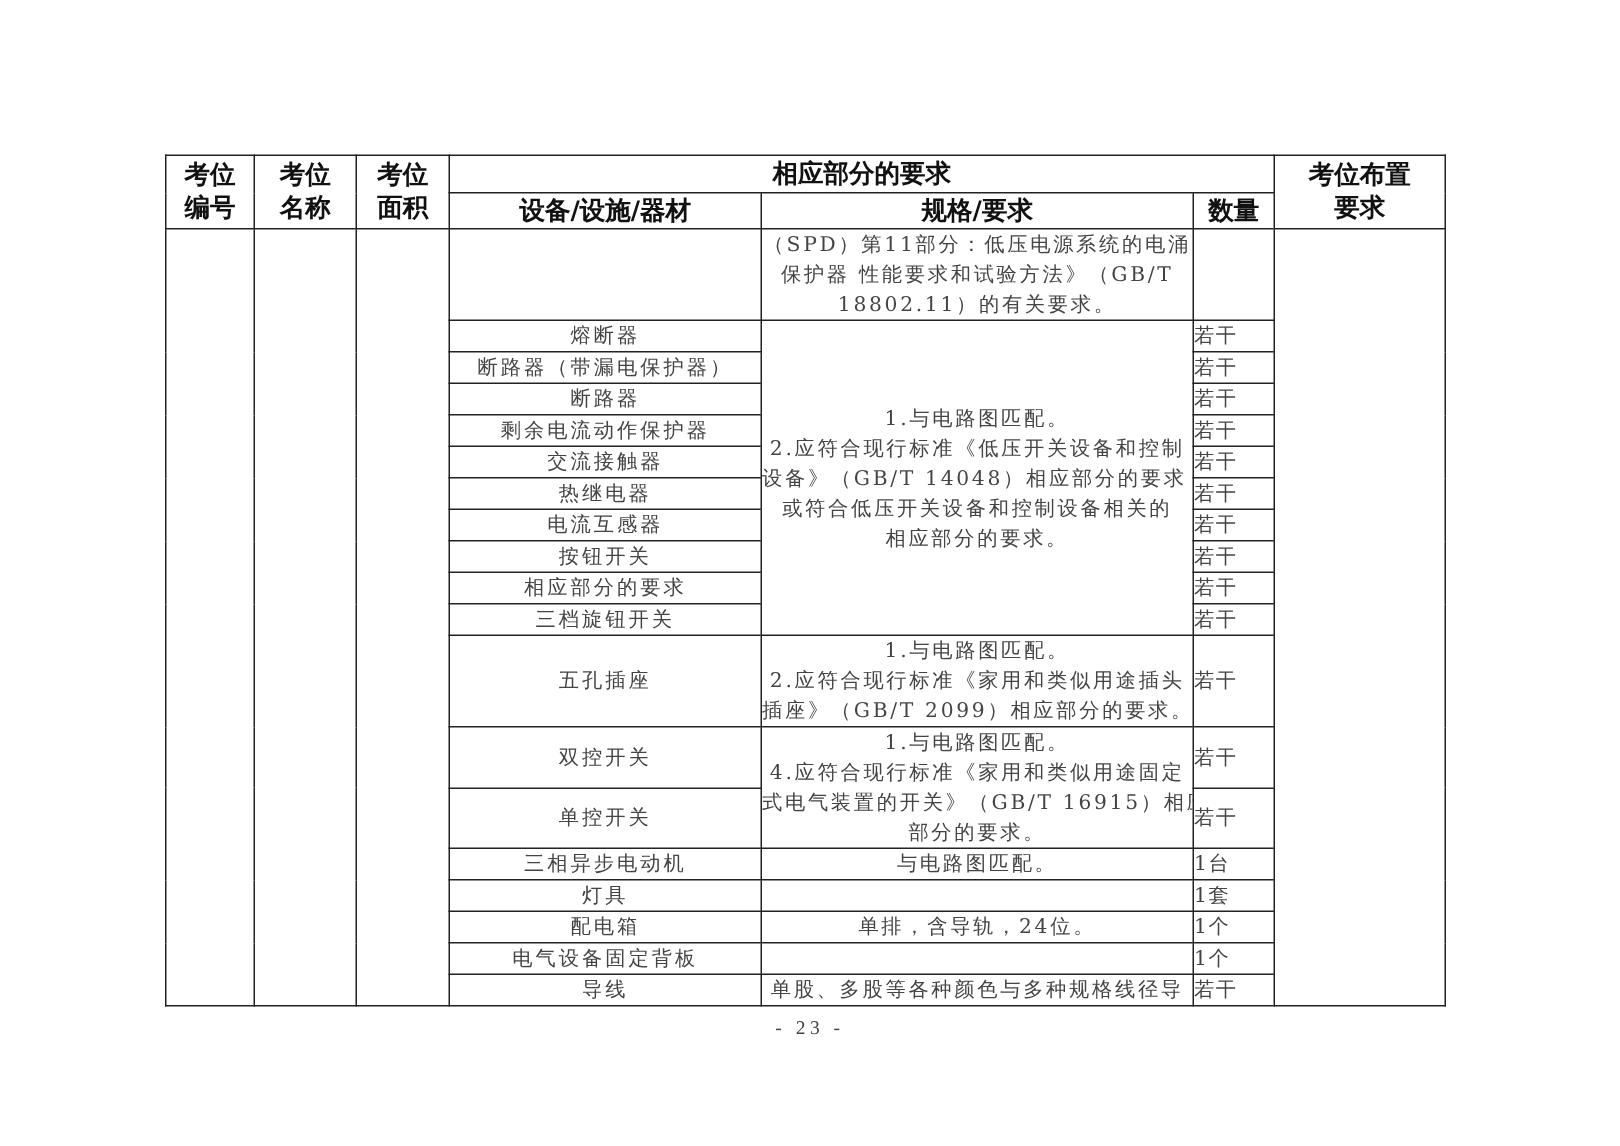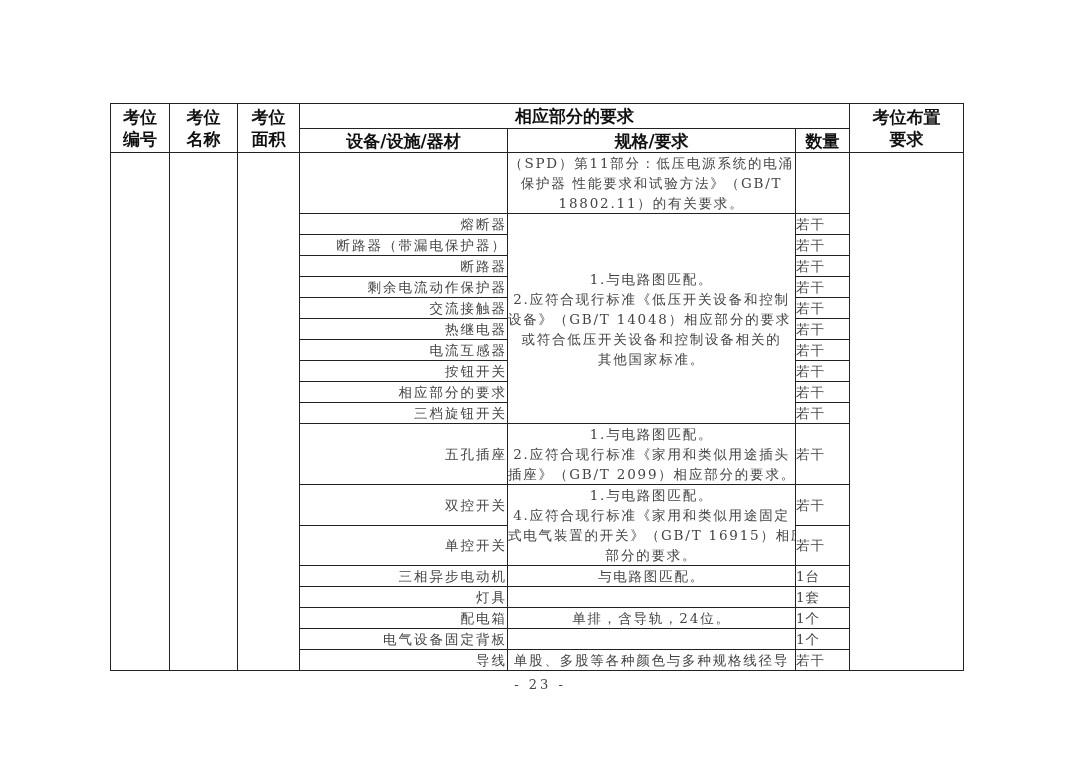--- a/index.html
+++ b/index.html
@@ -4,26 +4,26 @@
 <style>
   html, body { margin: 0; padding: 0; background: #ffffff; }
   body { width: 1080px; height: 764px; position: relative; overflow: hidden;
          font-family: "DejaVu Serif", "Liberation Serif", serif; color: #333; }
   table.grid { position: absolute; left: 110px; top: 103px; border-collapse: collapse;
                table-layout: fixed; width: 853px; }
   table.grid td, table.grid th { border: 1.6px solid #222; padding: 0; vertical-align: middle; overflow: hidden; }
   th { font-family: "DejaVu Sans", "Liberation Sans", sans-serif; font-weight: bold;
        font-size: 17px; color: #111; text-align: center; line-height: 22px; }
   td { font-size: 13.5px; line-height: 20px; color: #444; letter-spacing: 2px; }
-  td.item { padding-left: 7px; text-align: right; }
+  td.item { padding-left: 7px; text-align: center; }
   td.spec { padding-left: 6px; padding-right: 4px; text-align: center; letter-spacing: 1.8px; }
   td.qty { padding-left: 6px; text-align: left; letter-spacing: 1px; margin-left: 44px; }
   .line { display: block; white-space: nowrap; }
   .page-num { position: absolute; left: 0; width: 1080px; top: 677px; text-align: center;
-              font-size: 13px; color: #444; letter-spacing: 3px; }
+              font-size: 13px; color: #444; letter-spacing: 3px; font-family: Liberation Serif, serif; }
 </style>
 </head>
 <body>
 
 <table class="grid">
   <colgroup>
     <col style="width:59px">
       <col style="width:68px">
       <col style="width:62px">
     <col style="width:208px">
@@ -71,21 +71,21 @@
     <td rowspan="19"></td>
   </tr>
 
   <tr style="height:21px">
     <td class="item">熔断器</td>
     <td class="spec" rowspan="10">
       <span class="line">1.与电路图匹配。</span>
           <span class="line">2.应符合现行标准《低压开关设备和控制</span>
           <span class="line">设备》（GB/T 14048）相应部分的要求，</span>
           <span class="line">或符合低压开关设备和控制设备相关的</span>
-          <span class="line">其他国家标准。</span>
+          <span class="line">相应部分的要求。</span>
     </td>
     <td class="qty">若干</td>
   </tr>
   <tr style="height:20px">
         <td class="item">断路器（带漏电保护器）</td>
         <td class="qty">若干</td>
       </tr>
   <tr style="height:20px">
         <td class="item">断路器</td>
         <td class="qty">若干</td>

